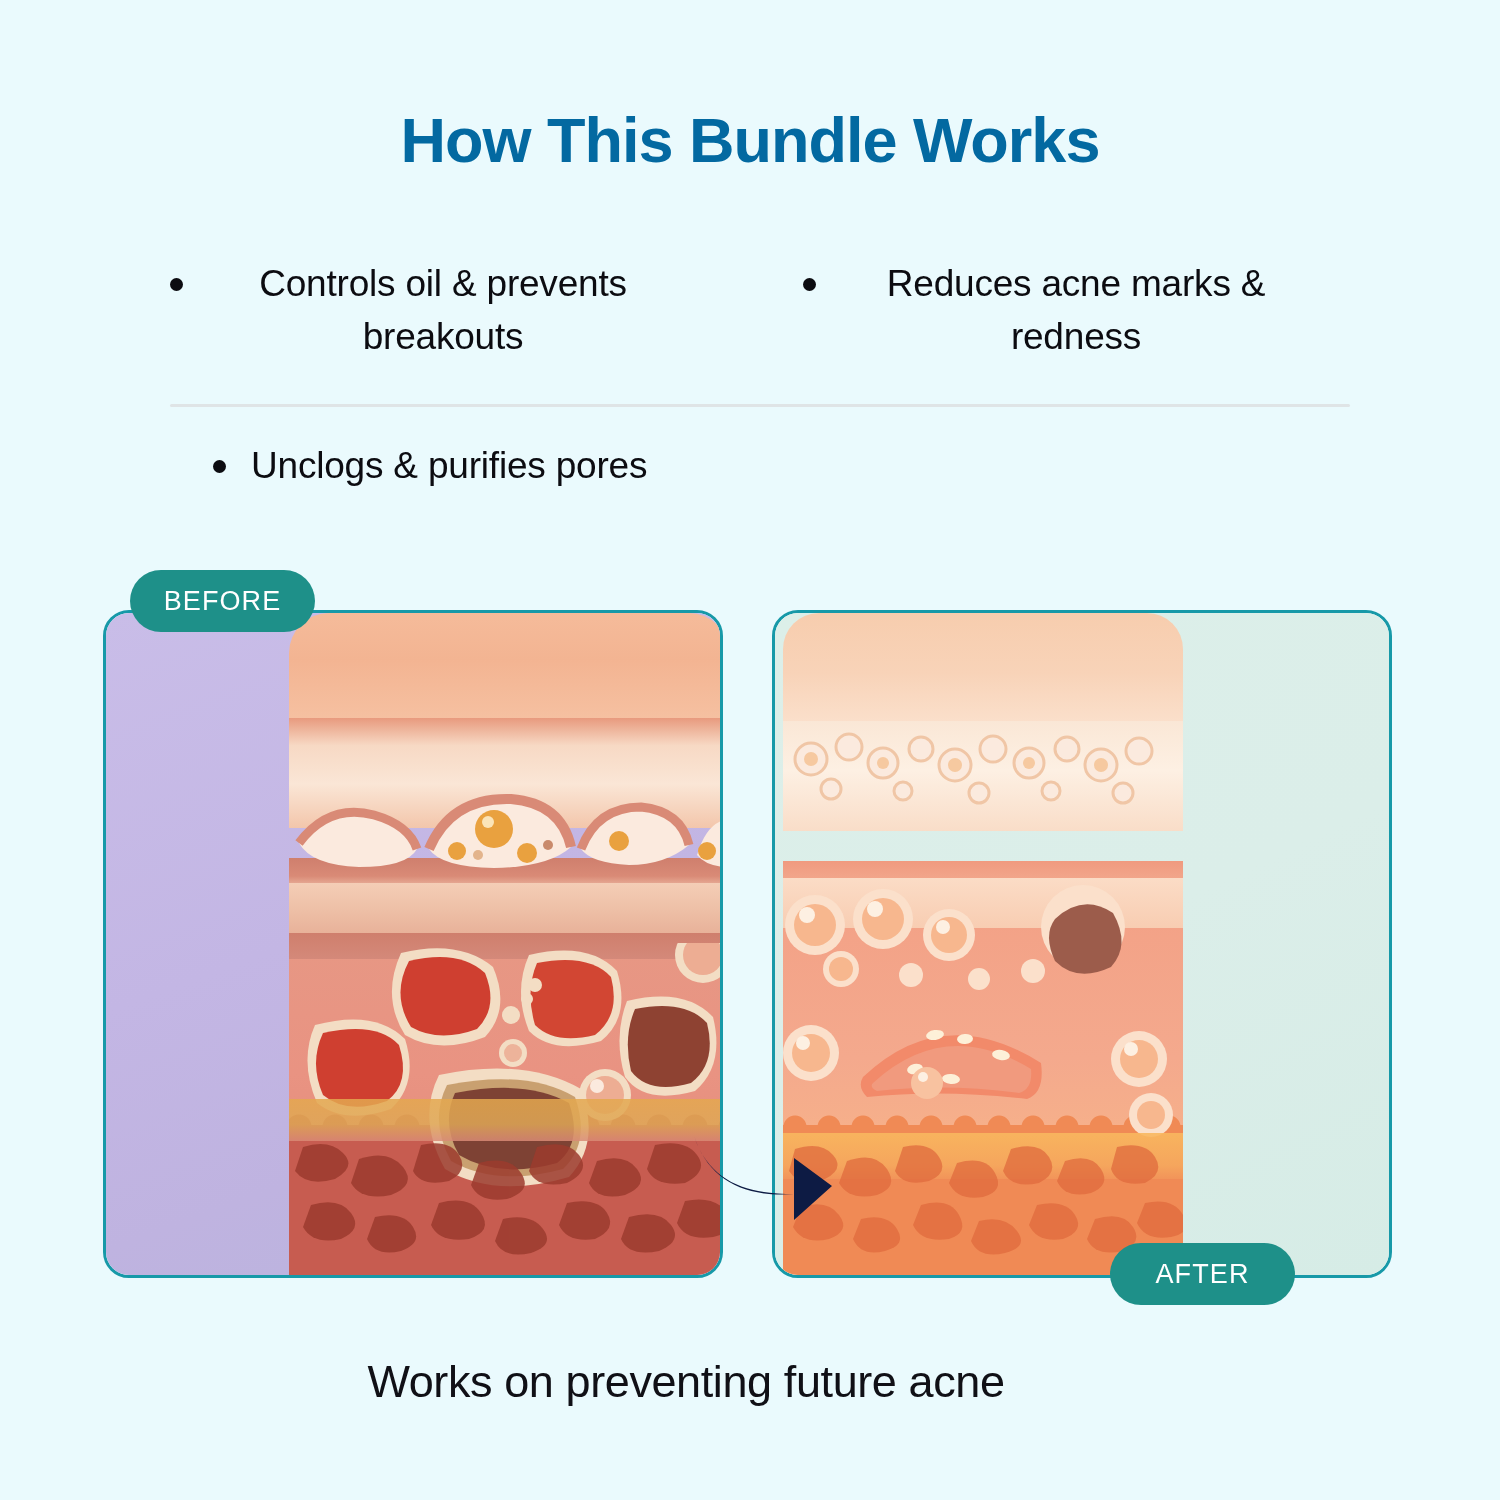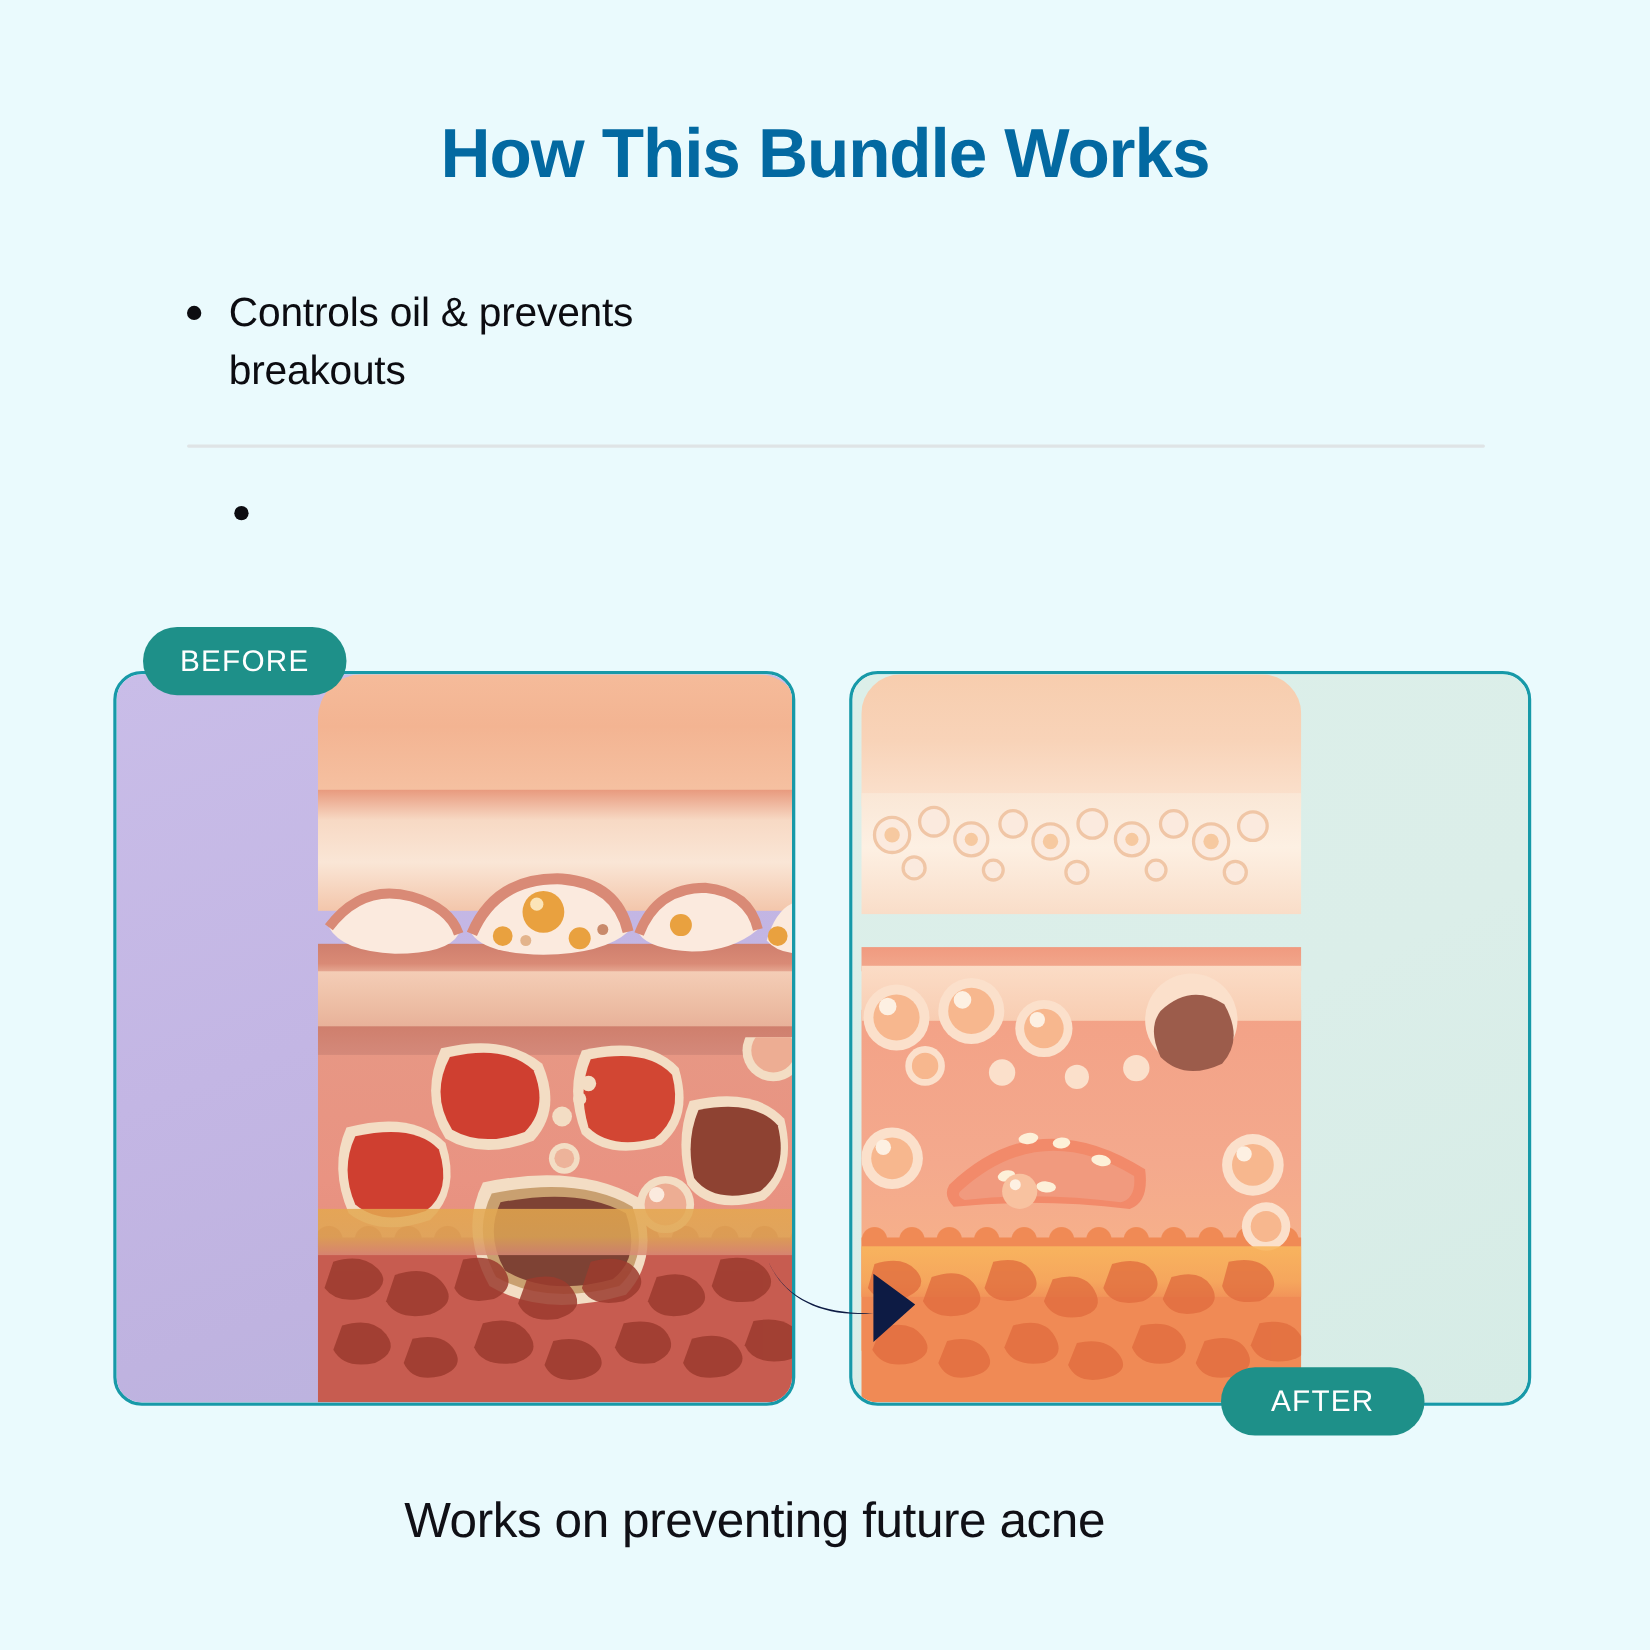--- a/index.html
+++ b/index.html
@@ -15,21 +15,21 @@
   .title {
     position:absolute; left:0; top:104px; width:1500px;
     text-align:center;
     font-size:63px; font-weight:bold; letter-spacing:-1px;
     color:#0369a1;
   }
 
   
   .benefits { position:absolute; left:170px; top:258px; width:1180px; }
   .brow { display:flex; width:100%; }
-  .bcell { width:50%; display:flex; align-items:flex-start; }
+  .bcell { width:50%; display:flex; align-items:flex-start;text-align:center; }
   .bcell.right { padding-left:43px; }
   .dot {
     width:13px; height:13px; border-radius:50%;
     background:#0c0c11; flex:0 0 13px;
     margin-top:20px; margin-right:25px;
   }
   .btext {
     font-size:37px; line-height:1.42; color:#0c0c11;
     letter-spacing:-0.2px; max-width:470px;
   }
@@ -185,28 +185,33 @@
 <div class="page">
 
   <div class="title">How This Bundle Works</div>
 
   <div class="benefits">
     <div class="brow">
       <div class="bcell">
         <span class="dot"></span>
         <span class="btext">Controls oil &amp; prevents breakouts</span>
       </div>
+      <div class="bcell right">
+        <span class="dot"></span>
+        <span class="btext">Reduces acne marks &amp; redness</span>
+      </div>
     </div>
   </div>
 
   <div class="divider"></div>
 
   <div class="brow2">
     <div class="bcell right">
       <span class="dot"></span>
+      <span class="btext">Unclogs &amp; purifies pores</span>
     </div>
   </div>
 
   <div class="panels">
 
     <div class="panel before">
       <div class="bg-before"></div>
       <div class="skin b">
         <div class="skin-inner">
           <div class="b-mid"></div>

